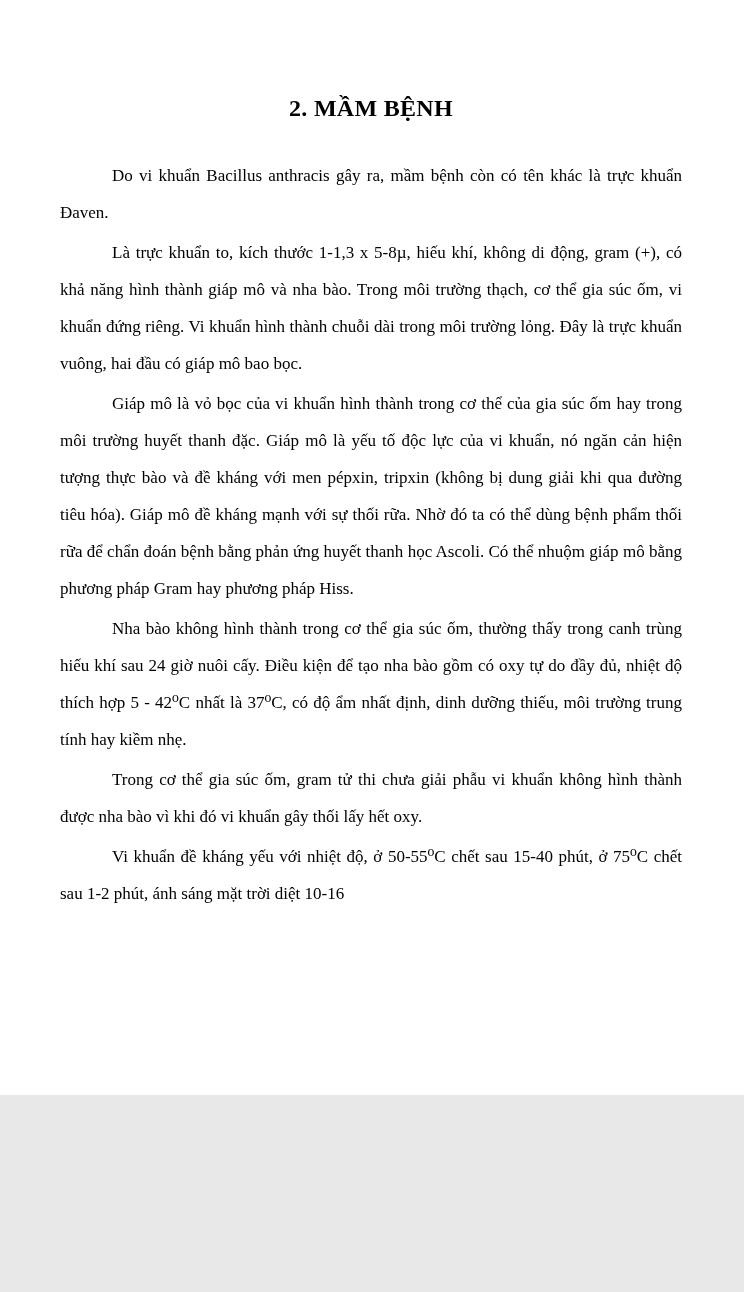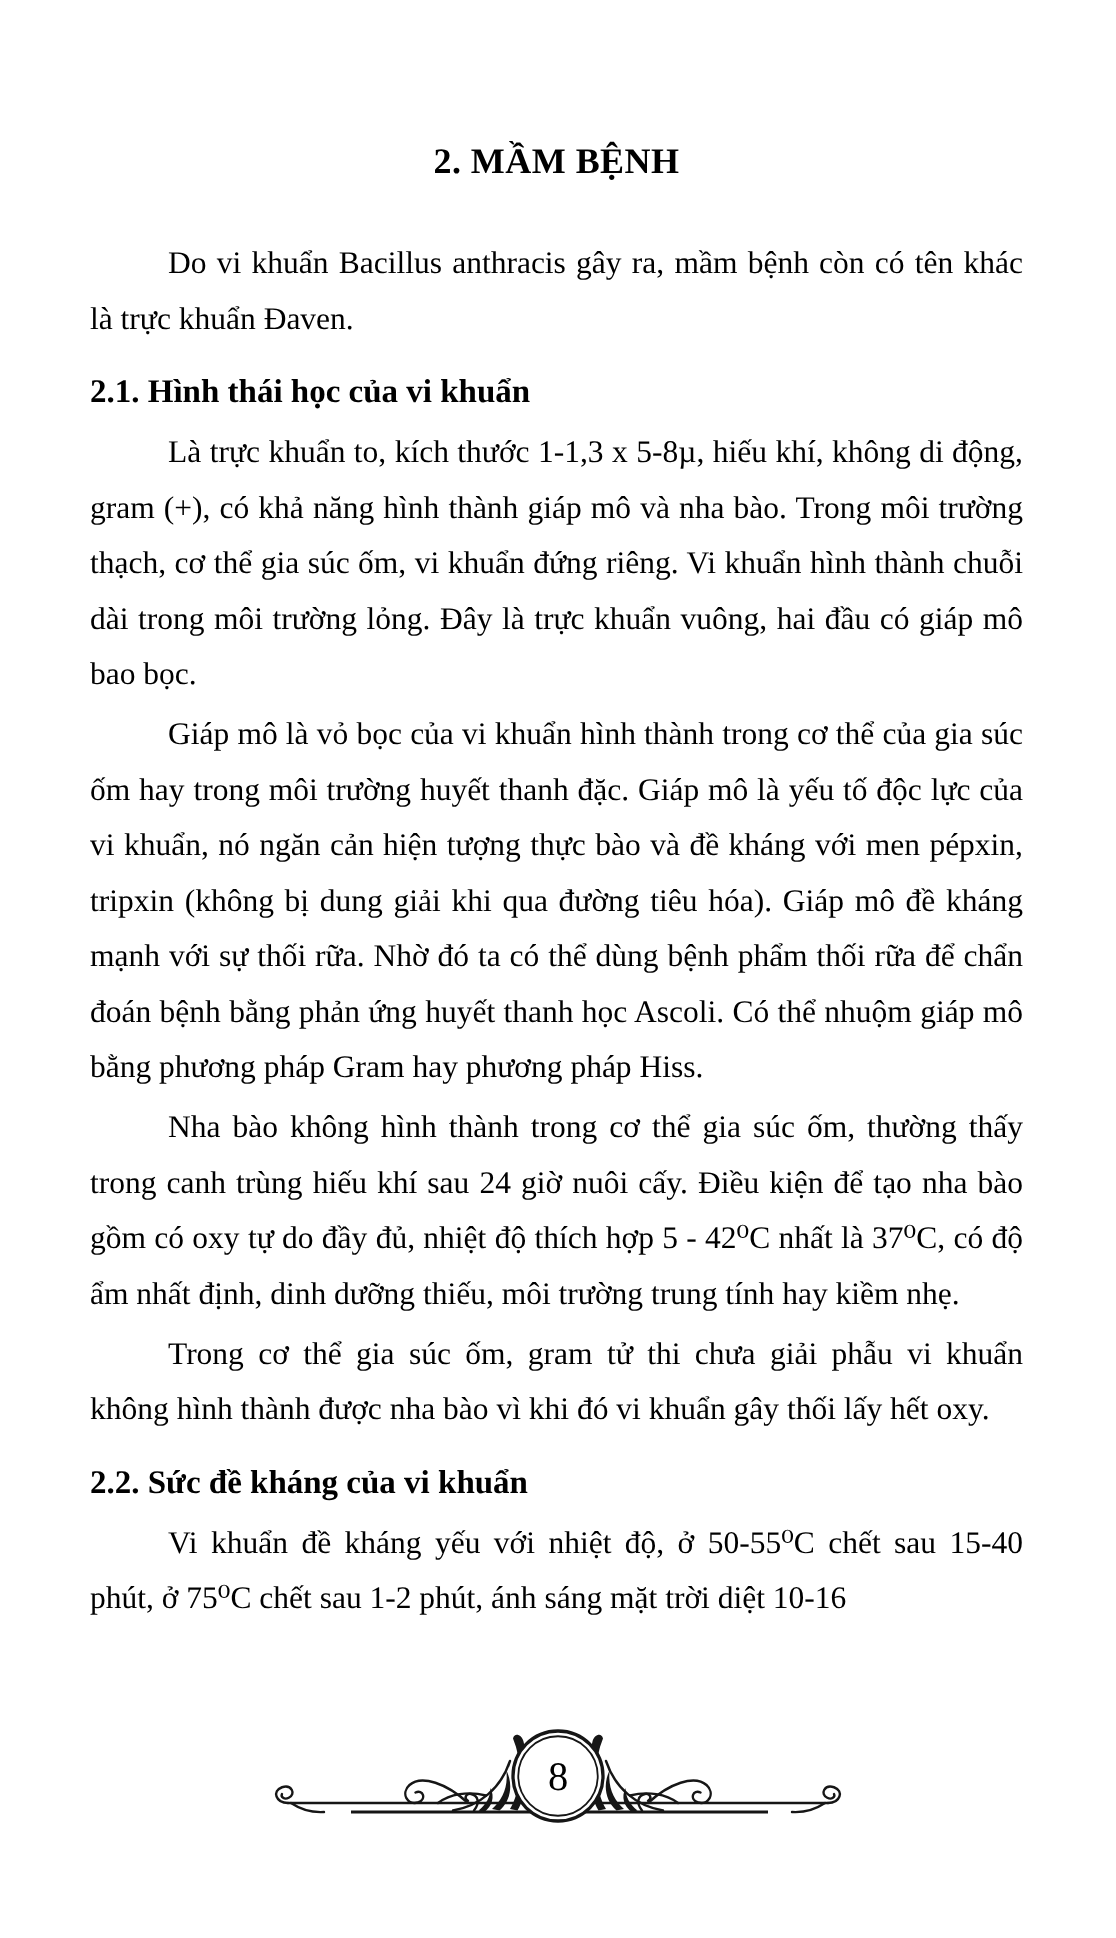--- a/index.html
+++ b/index.html
@@ -3,42 +3,42 @@
 <meta charset="utf-8">
 <style>
   html, body {
     margin: 0;
     padding: 0;
     background: #e8e8e8;
   }
   .page {
     position: relative;
     width: 744px;
-    height: 1292px;
+    height: 1095px;
     margin: 0 auto;
     background: #ffffff;
     color: #000000;
     font-family: "Liberation Serif", "DejaVu Serif", serif;
     overflow: hidden;
   }
   .content {
     padding: 0 62px 0 60px;
   }
   .chapter-title {
     margin: 0;
     padding-top: 92px;
     text-align: center;
     font-size: 24px;
     line-height: 32px;
     font-weight: 700;
     letter-spacing: 0.3px;
   }
   .para {
     margin: 0 0 3px 0;
-    font-size: 21px;
+    font-size: 17px;
     line-height: 37px;
     text-align: justify;
     text-indent: 52px;
   }
   .intro-para {
     margin-top: 33px;
   }
   .section-heading {
     margin: 15px 0 7px 0;
     font-size: 22px;
@@ -69,31 +69,29 @@
 </head>
 <body>
 
 <div class="page">
   <div class="content">
 
     <h1 class="chapter-title">2. MẦM BỆNH</h1>
 
     <p class="para intro-para">Do vi khuẩn Bacillus anthracis gây ra, mầm bệnh còn có tên khác là trực khuẩn Đaven.</p>
 
-    <h2 class="section-heading">2.1. Hình thái học của vi khuẩn</h2>
 
     <p class="para">Là trực khuẩn to, kích thước 1-1,3 x 5-8µ, hiếu khí, không di động, gram (+), có khả năng hình thành giáp mô và nha bào. Trong môi trường thạch, cơ thể gia súc ốm, vi khuẩn đứng riêng. Vi khuẩn hình thành chuỗi dài trong môi trường lỏng. Đây là trực khuẩn vuông, hai đầu có giáp mô bao bọc.</p>
 
     <p class="para">Giáp mô là vỏ bọc của vi khuẩn hình thành trong cơ thể của gia súc ốm hay trong môi trường huyết thanh đặc. Giáp mô là yếu tố độc lực của vi khuẩn, nó ngăn cản hiện tượng thực bào và đề kháng với men pépxin, tripxin (không bị dung giải khi qua đường tiêu hóa). Giáp mô đề kháng mạnh với sự thối rữa. Nhờ đó ta có thể dùng bệnh phẩm thối rữa để chẩn đoán bệnh bằng phản ứng huyết thanh học Ascoli. Có thể nhuộm giáp mô bằng phương pháp Gram hay phương pháp Hiss.</p>
 
     <p class="para">Nha bào không hình thành trong cơ thể gia súc ốm, thường thấy trong canh trùng hiếu khí sau 24 giờ nuôi cấy. Điều kiện để tạo nha bào gồm có oxy tự do đầy đủ, nhiệt độ thích hợp 5 - 42⁰C nhất là 37⁰C, có độ ẩm nhất định, dinh dưỡng thiếu, môi trường trung tính hay kiềm nhẹ.</p>
 
     <p class="para">Trong cơ thể gia súc ốm, gram tử thi chưa giải phẫu vi khuẩn không hình thành được nha bào vì khi đó vi khuẩn gây thối lấy hết oxy.</p>
 
-    <h2 class="section-heading">2.2. Sức đề kháng của vi khuẩn</h2>
 
     <p class="para">Vi khuẩn đề kháng yếu với nhiệt độ, ở 50-55⁰C chết sau 15-40 phút, ở 75⁰C chết sau 1-2 phút, ánh sáng mặt trời diệt 10-16</p>
 
   </div>
 
   <div class="footer">
     <svg class="ornament-svg" width="380" height="84" viewBox="0 0 380 84" xmlns="http://www.w3.org/2000/svg">
 
       <path d="M52 58 H330" fill="none" stroke="#161616" stroke-width="2"></path>
 

